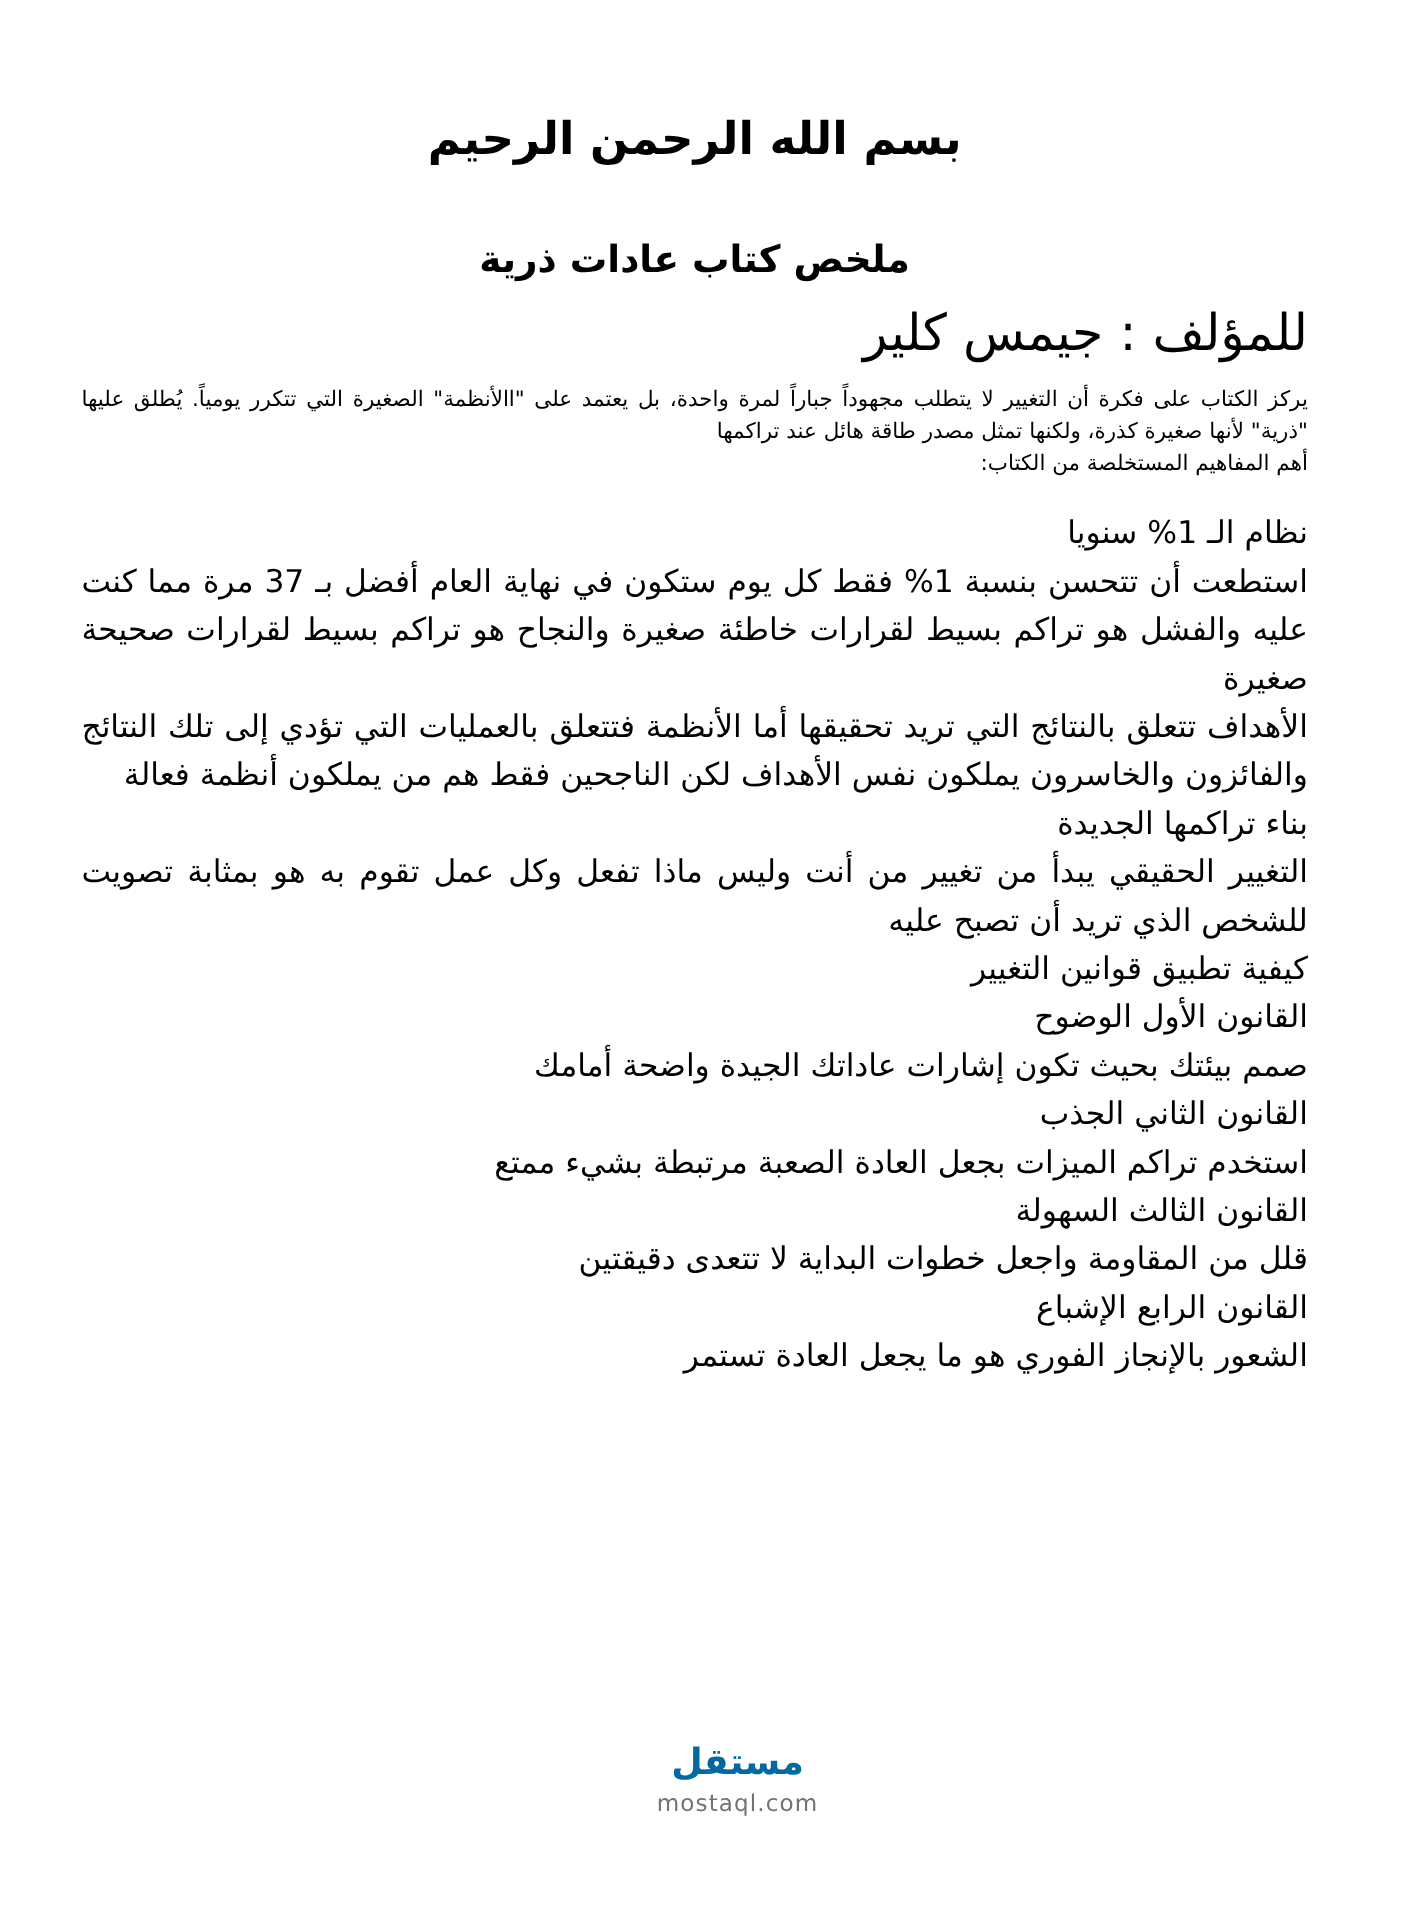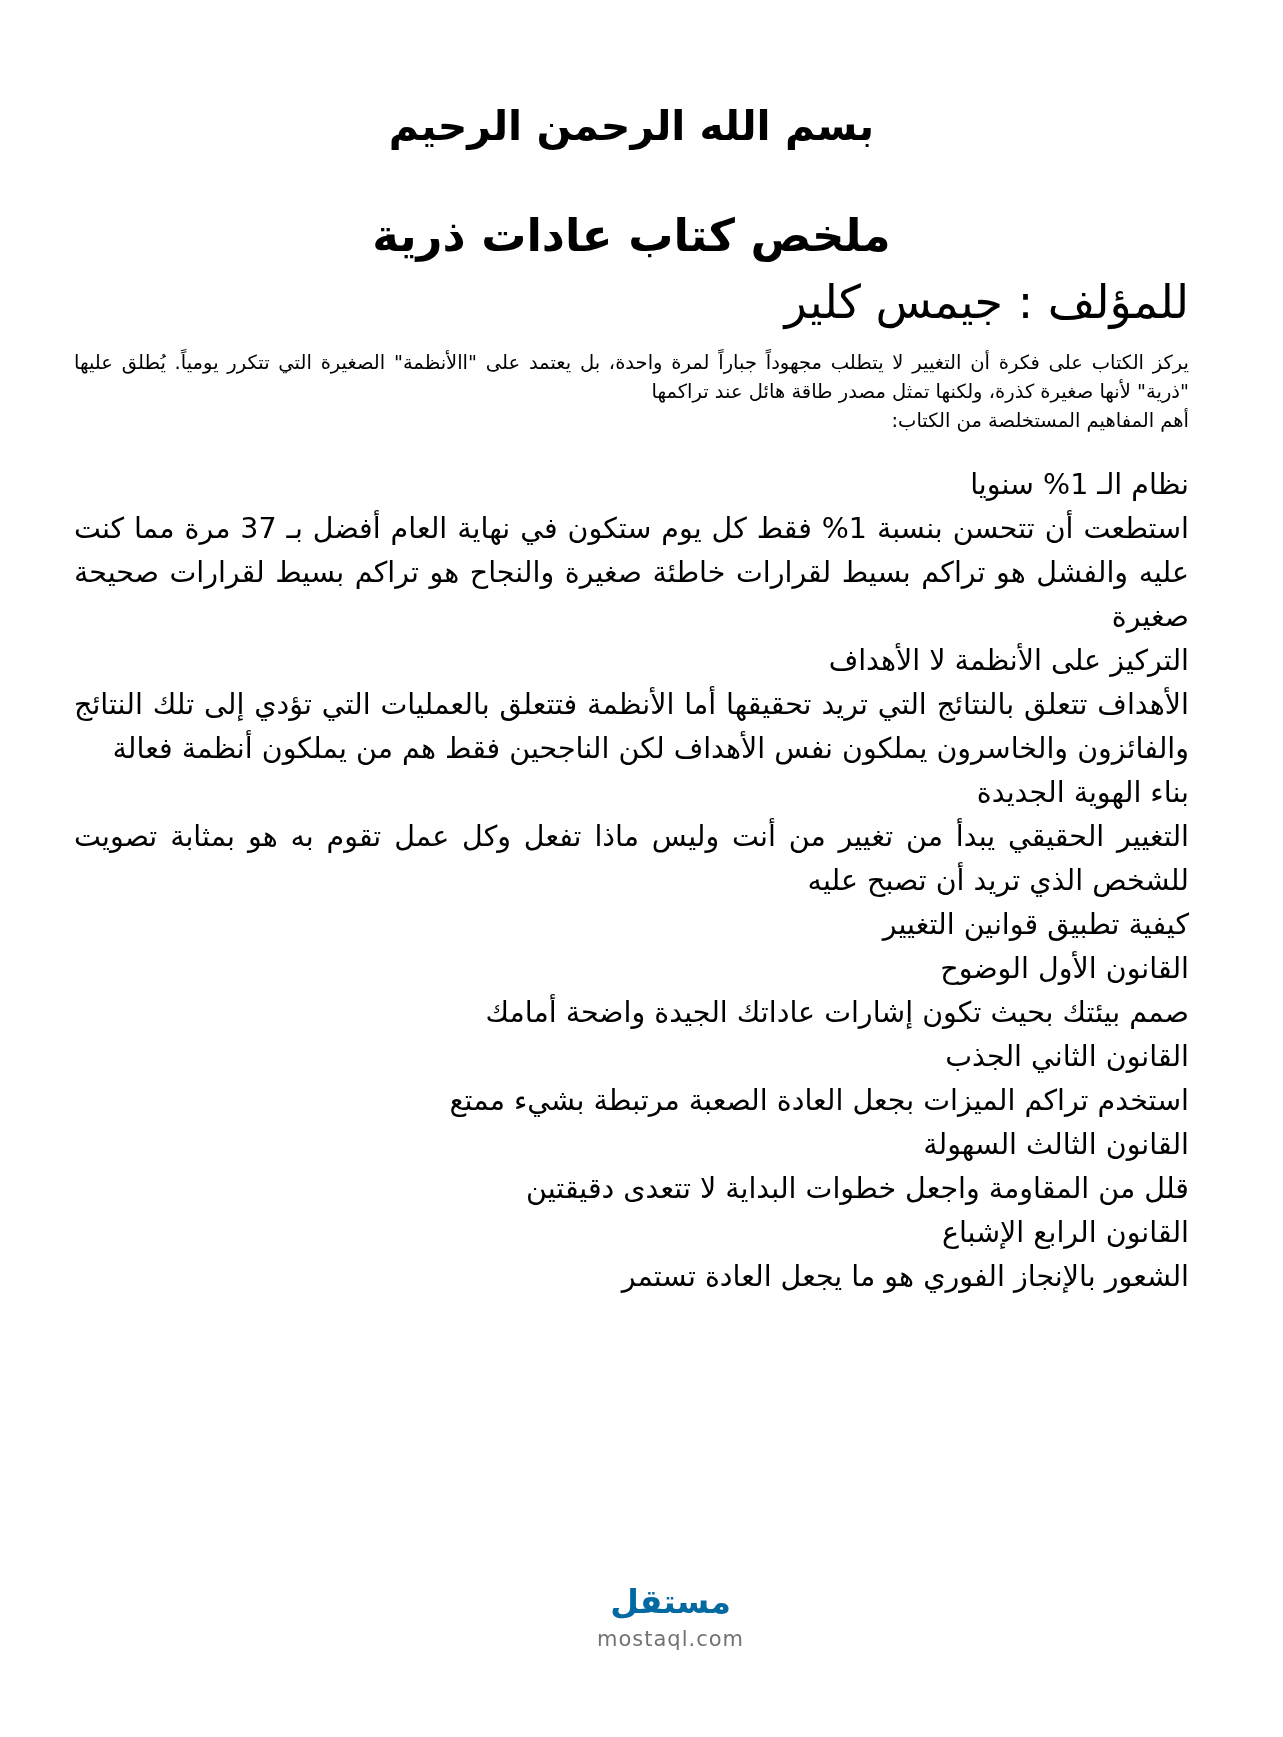--- a/index.html
+++ b/index.html
@@ -25,21 +25,21 @@
     margin-top: 100px;
     text-align: center;
     font-weight: bold;
     font-size: 41px;
     line-height: 52px;
   }
   .book-title {
     margin-top: 58px;
     text-align: center;
     font-weight: bold;
-    font-size: 45px;
+    font-size: 34px;
     line-height: 52px;
   }
   .author {
     margin-top: 18px;
     text-align: right;
     font-size: 46px;
     line-height: 44px;
   }
   .intro {
     margin-top: 24px;
@@ -99,24 +99,23 @@
     <div class="author">للمؤلف : جيمس كلير</div>
 
     <p class="intro">يركز الكتاب على فكرة أن التغيير لا يتطلب مجهوداً جباراً لمرة واحدة، بل يعتمد على "االأنظمة" الصغيرة التي تتكرر يومياً. يُطلق عليها "ذرية" لأنها صغيرة كذرة، ولكنها تمثل مصدر طاقة هائل عند تراكمها</p>
     <p class="intro-footer">أهم المفاهيم المستخلصة من الكتاب:</p>
 
     <div class="body-text">
 
       <div class="sec-heading">نظام الـ 1% سنويا</div>
       <p class="sec-body">استطعت أن تتحسن بنسبة 1% فقط كل يوم ستكون في نهاية العام أفضل بـ 37 مرة مما كنت عليه والفشل هو تراكم بسيط لقرارات خاطئة صغيرة والنجاح هو تراكم بسيط لقرارات صحيحة صغيرة</p>
 
-      <div class="sec-heading">التركيز على الأنظمة لا الأهداف</div>
       <p class="sec-body">الأهداف تتعلق بالنتائج التي تريد تحقيقها أما الأنظمة فتتعلق بالعمليات التي تؤدي إلى تلك النتائج والفائزون والخاسرون يملكون نفس الأهداف لكن الناجحين فقط هم من يملكون أنظمة فعالة</p>
 
-      <div class="sec-heading">بناء الهوية الجديدة</div>
+      <div class="sec-heading">بناء تراكمها الجديدة</div>
       <p class="sec-body">التغيير الحقيقي يبدأ من تغيير من أنت وليس ماذا تفعل وكل عمل تقوم به هو بمثابة تصويت للشخص الذي تريد أن تصبح عليه</p>
 
       <div class="sec-heading">كيفية تطبيق قوانين التغيير</div>
 
       <div class="sec-heading">القانون الأول الوضوح</div>
       <p class="sec-body">صمم بيئتك بحيث تكون إشارات عاداتك الجيدة واضحة أمامك</p>
 
       <div class="sec-heading">القانون الثاني الجذب</div>
       <p class="sec-body">استخدم تراكم الميزات بجعل العادة الصعبة مرتبطة بشيء ممتع</p>
 

